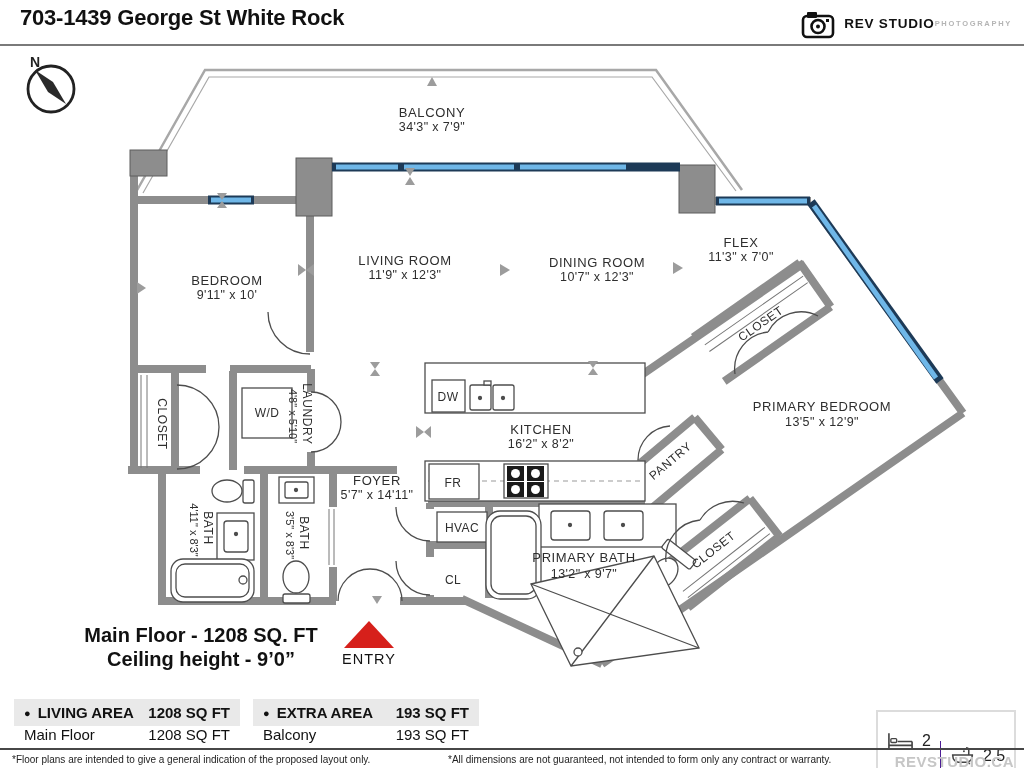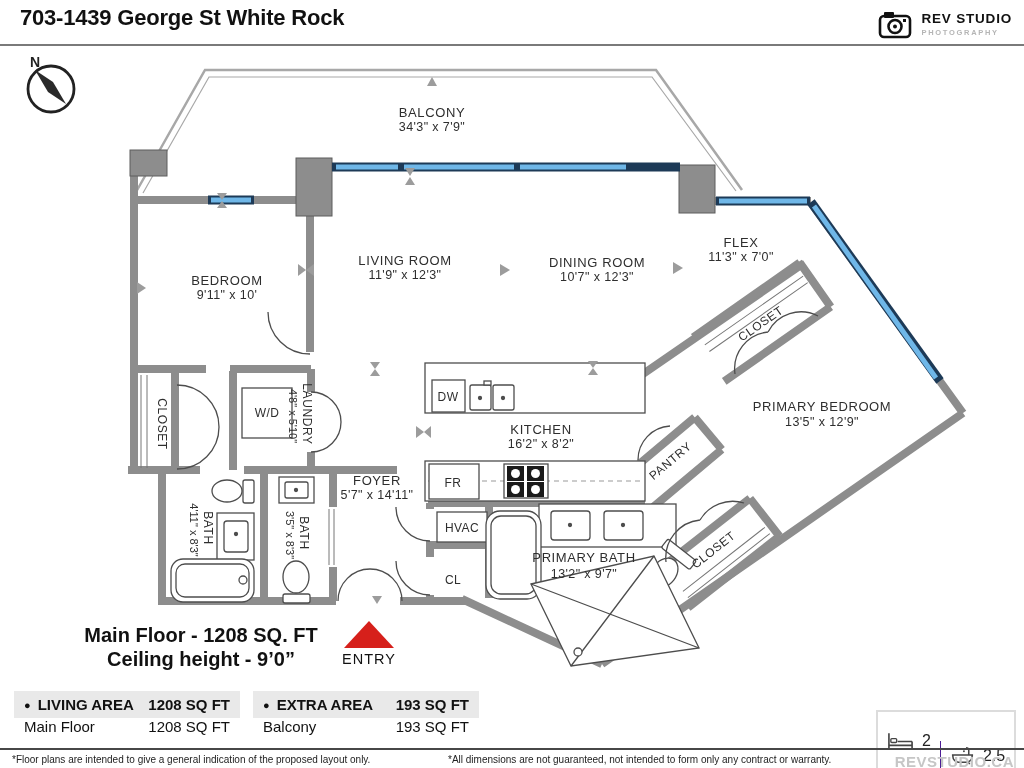--- a/index.html
+++ b/index.html
@@ -1,35 +1,35 @@
 <!DOCTYPE html>
 <html><head>
 <meta charset="utf-8">
 <style>
   html,body{margin:0;padding:0;background:#fff;}
   body{width:1024px;height:768px;position:relative;overflow:hidden;
        font-family:"Liberation Sans",sans-serif;color:#111;}
   .title{position:absolute;left:20px;top:5px;font-size:22px;font-weight:700;letter-spacing:-0.2px;text-align:right;}
   .header-divider{position:absolute;top:44px;left:0;width:1024px;height:2px;background:#7a7a7a;}
   .logo{position:absolute;right:12px;top:8px;display:flex;align-items:center;gap:7px;}
-  .logo-text{display:flex;flex-direction:column;line-height:1;}
+  .logo-text{display:flex;flex-direction:row;line-height:1;}
   .logo-name{font-size:13.5px;font-weight:800;letter-spacing:0.8px;color:#111;}
   .logo-sub{font-size:7.5px;font-weight:600;letter-spacing:1.7px;color:#b5b5b5;margin-top:3px;}
   svg text{font-family:"Liberation Sans",sans-serif;}
   .room-name{font-size:13px;fill:#2e2e2e;text-anchor:middle;letter-spacing:0.6px;}
   .room-dims{font-size:12.5px;fill:#2e2e2e;text-anchor:middle;letter-spacing:0.4px;}
   .small-label{font-size:12px;fill:#2e2e2e;text-anchor:middle;letter-spacing:0.4px;}
   .rot-label{font-size:12px;fill:#2e2e2e;text-anchor:middle;letter-spacing:0.6px;}
   .rot-dims{font-size:11px;fill:#2e2e2e;text-anchor:middle;}
   .summary-text{font-size:20px;font-weight:700;fill:#111;text-anchor:middle;}
   .entry-label{font-size:14.5px;fill:#111;text-anchor:middle;letter-spacing:1px;}
   .compass-n{font-size:14px;font-weight:700;fill:#222;text-anchor:middle;}
   .tables{position:absolute;left:14px;top:691px;display:flex;gap:13px;}
   .area-table{width:226px;font-size:15px;}
-  .at-header{display:flex;justify-content:space-between;background:#e9e9e9;padding:5px 10px;font-weight:700;}
+  .at-header{display:flex;justify-content:space-between;background:#e9e9e9;padding:5px 10px;font-weight:700;margin-top:8px;}
   .at-row{display:flex;justify-content:space-between;padding:0 10px 0;}
   .bullet{margin-right:7px;font-size:11px;position:relative;top:-1px;}
   .stats{position:absolute;left:876px;top:710px;display:flex;border:2px solid #dcdcdc;background:#fff;}
   .stat-cell{display:flex;align-items:center;gap:8px;padding:5px 9px;font-size:16px;color:#222;}
   .stat-cell + .stat-cell{border-left:1px solid #4c1d95;margin-top:29px;}
   .footer-divider{position:absolute;top:748px;left:0;width:1024px;height:2px;background:#474747;}
   .disclaimer-left{position:absolute;left:12px;top:754px;font-size:10px;color:#222;}
   .disclaimer-right{position:absolute;left:448px;top:754px;font-size:10px;color:#222;}
   .site{position:absolute;right:10px;top:753px;font-size:15px;font-weight:700;color:#c6c6c6;letter-spacing:0.5px;}
 </style>

